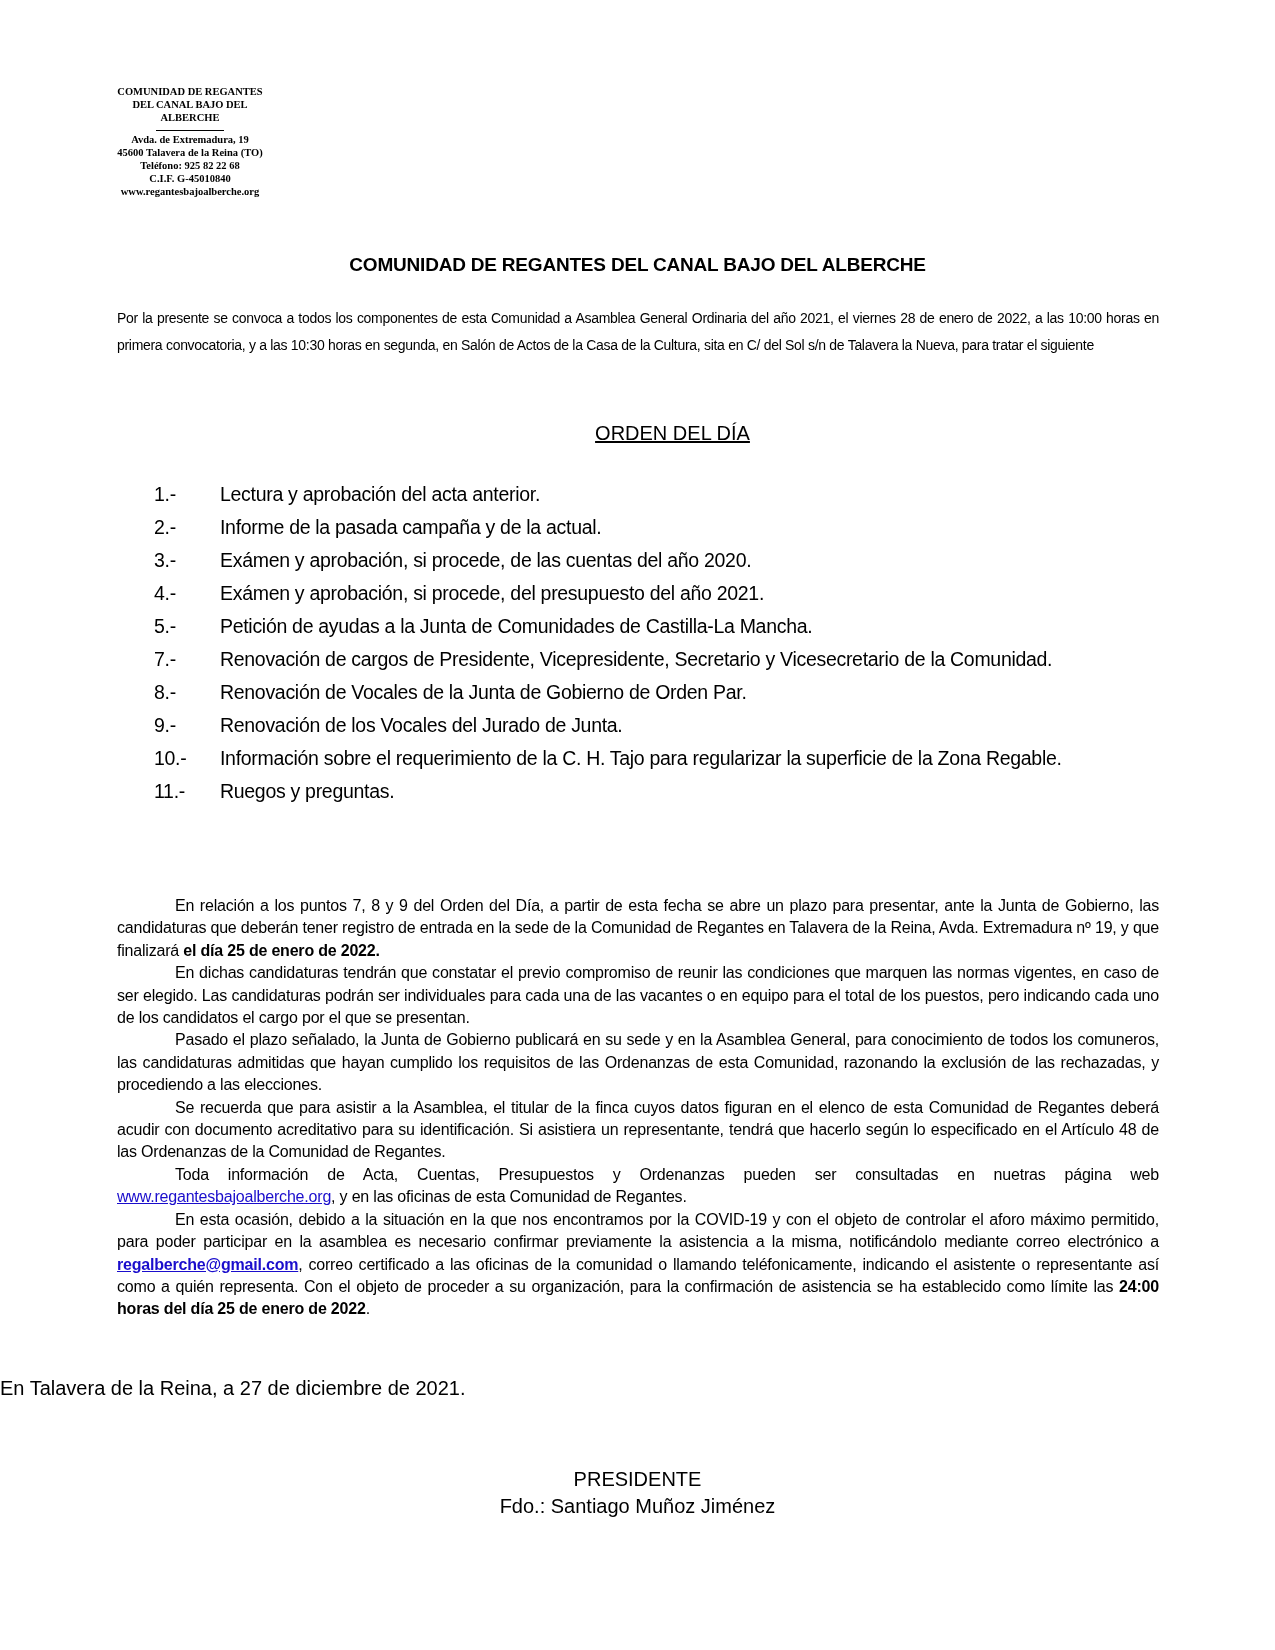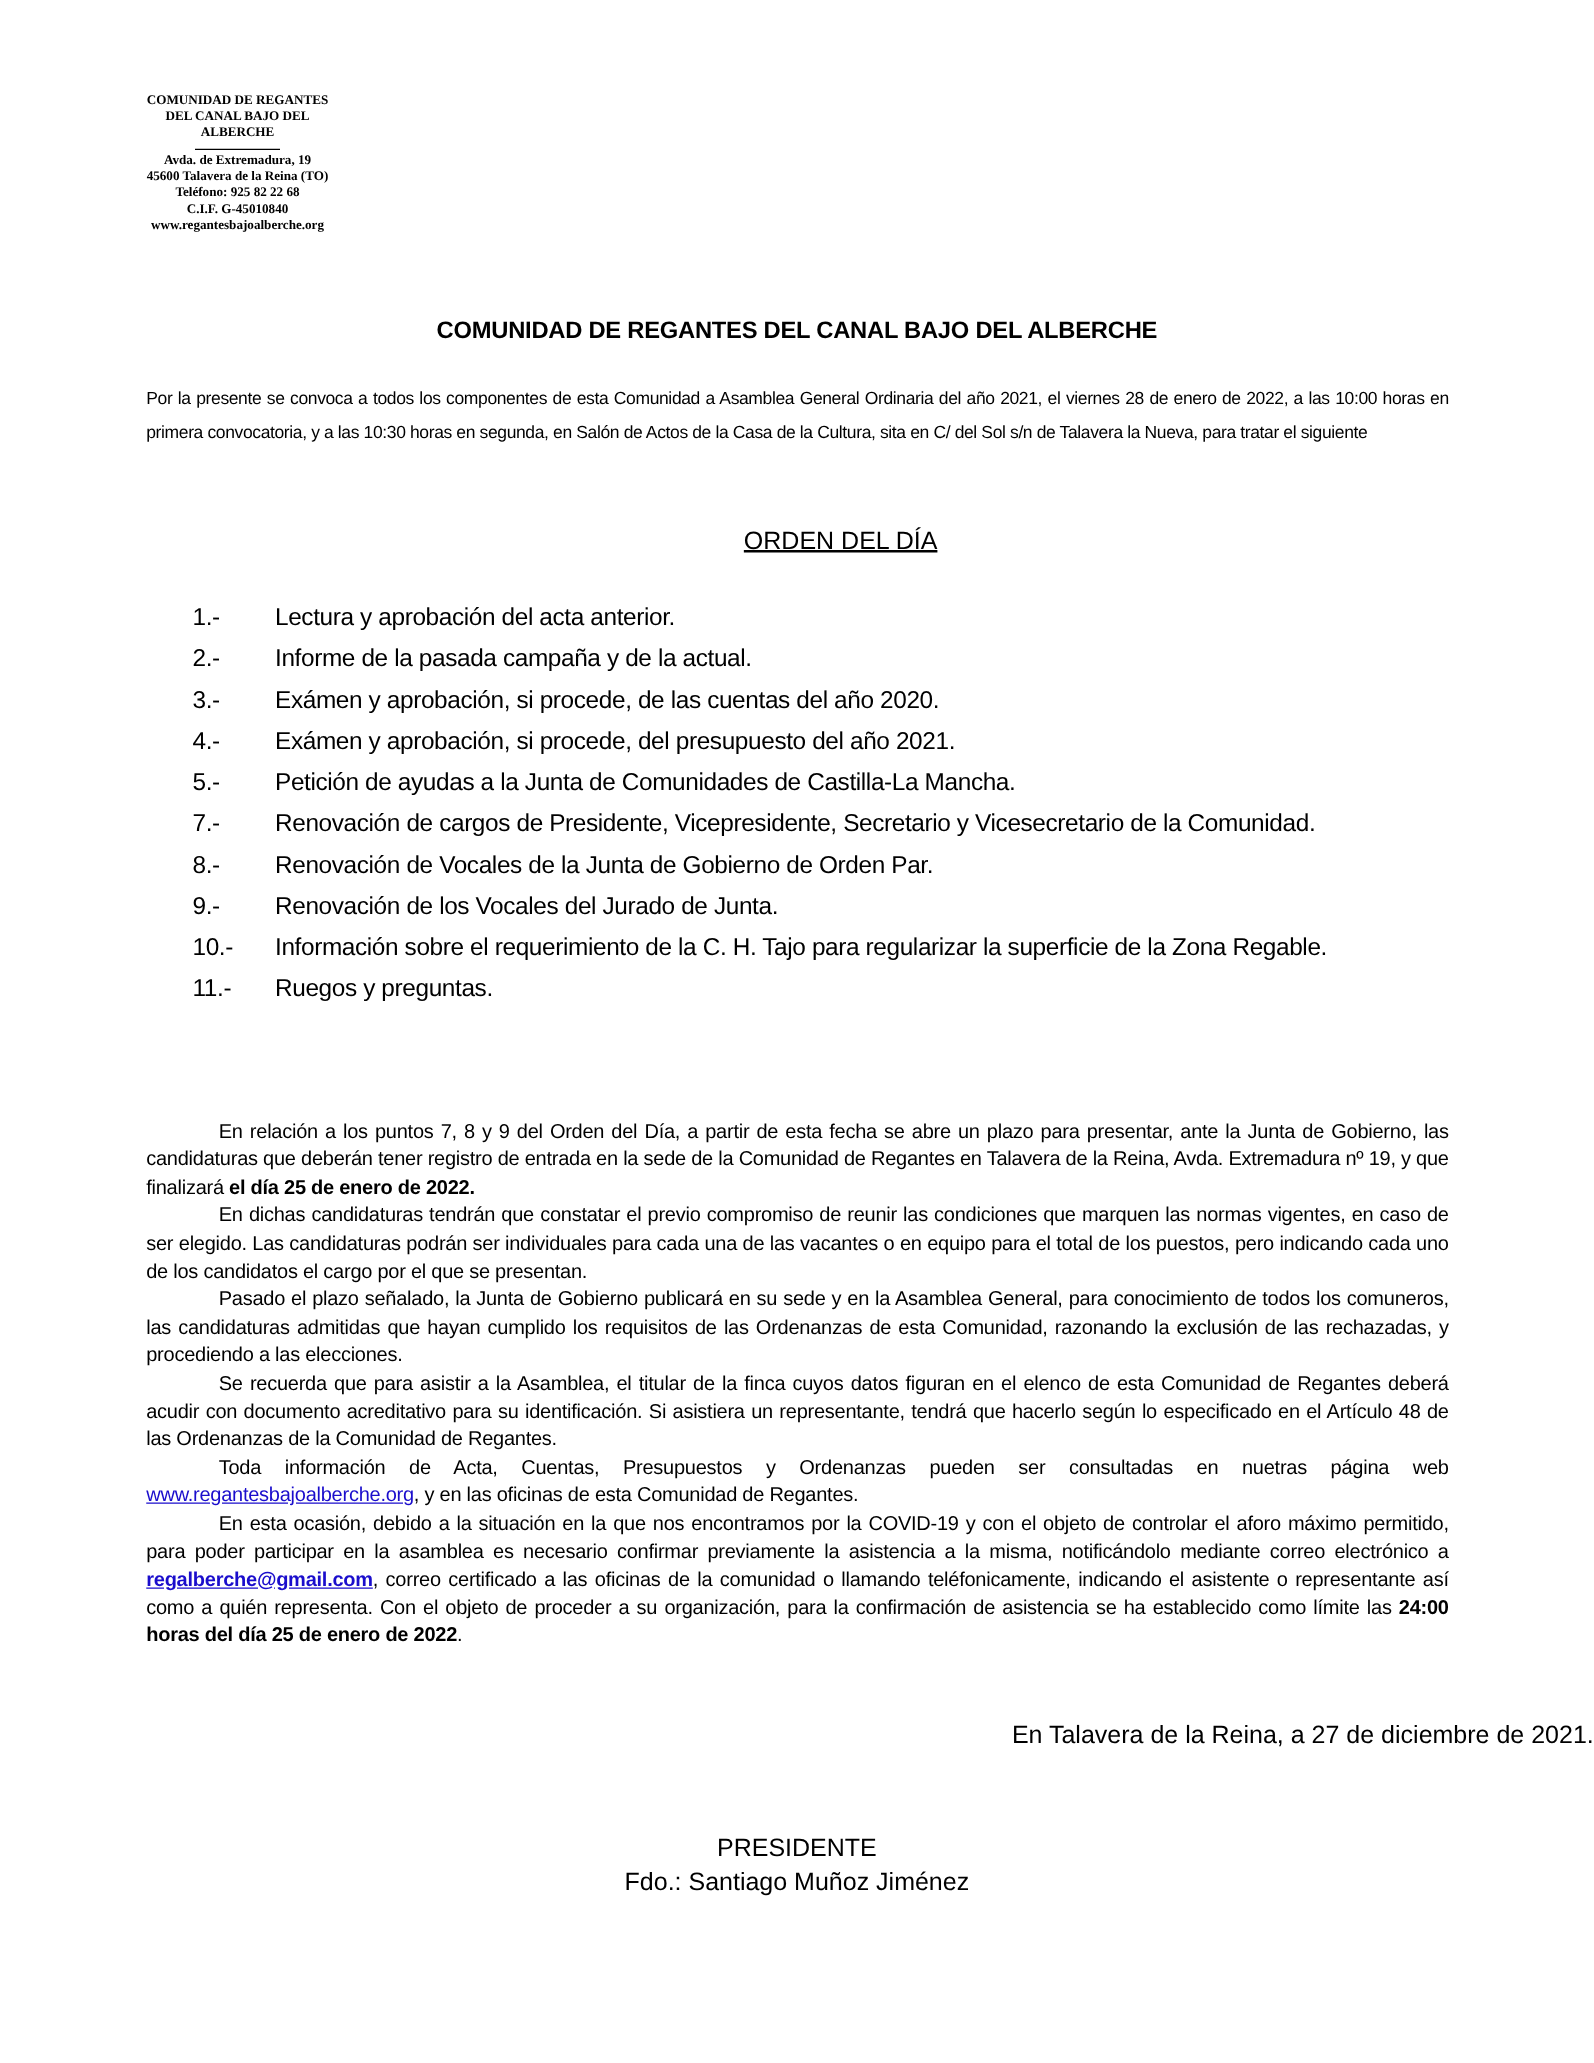--- a/index.html
+++ b/index.html
@@ -1,30 +1,30 @@
 <!DOCTYPE html>
 <html><head>
   <meta charset="utf-8">
   <style>
     html, body { margin: 0; padding: 0; background: #ffffff; }
     body { width: 1275px; height: 1650px; position: relative; overflow: hidden; color: #000; font-family: "Liberation Sans", sans-serif; }
-    .letterhead { position: absolute; left: 92px; top: 74px; width: 196px; text-align: center; font-family: "Liberation Serif", serif; font-weight: bold; font-size: 10.5px; line-height: 13px; }
+    .letterhead { position: absolute; left: 92px; top: 85px; width: 196px; text-align: center; font-family: "Liberation Serif", serif; font-weight: bold; font-size: 10.5px; line-height: 13px; }
     .letterhead .rule { width: 68px; margin: 6px auto 2px auto; border-bottom: 1px solid #000; }
     .title { position: absolute; left: 0; width: 1275px; top: 254px; text-align: center; font-weight: bold; font-size: 19px; letter-spacing: -0.2px; }
     .intro { position: absolute; left: 117px; width: 1042px; top: 305px; font-size: 14px; line-height: 27px; text-align: justify; text-align-last: left; letter-spacing: -0.3px; }
     .agenda-title { position: absolute; left: 0; width: 1275px; top: 422px; text-align: center; font-size: 20px; text-decoration: underline; margin-left: 35px; }
     .agenda { position: absolute; left: 154px; top: 478px; margin: 0; padding: 0; list-style: none; font-size: 19.5px; letter-spacing: -0.3px; }
     .agenda li { height: 33px; line-height: 33px; white-space: nowrap; }
     .agenda .num { display: inline-block; width: 66px; }
     .notes { position: absolute; left: 117px; width: 1042px; top: 895px; font-size: 16px; line-height: 22.4px; letter-spacing: -0.2px; }
     .notes p { margin: 0; text-indent: 58px; text-align: justify; }
     .link { color: #1a0dcc; text-decoration: underline; }
     .link.bold { font-weight: bold; }
     b { font-weight: bold; }
-    .place-date { position: absolute; left: 0; width: 1275px; top: 1377px; text-align: right; font-size: 20px; }
+    .place-date { position: absolute; left: 0; width: 1275px; top: 1377px; text-align: left; font-size: 20px; }
     .signature { position: absolute; left: 0; width: 1275px; top: 1466px; text-align: center; font-size: 20px; line-height: 27px; }
   </style>
 </head>
 <body>
 
 <div class="letterhead">
   <div>COMUNIDAD DE REGANTES</div>
   <div>DEL CANAL BAJO DEL</div>
   <div>ALBERCHE</div>
   <div class="rule"></div>

